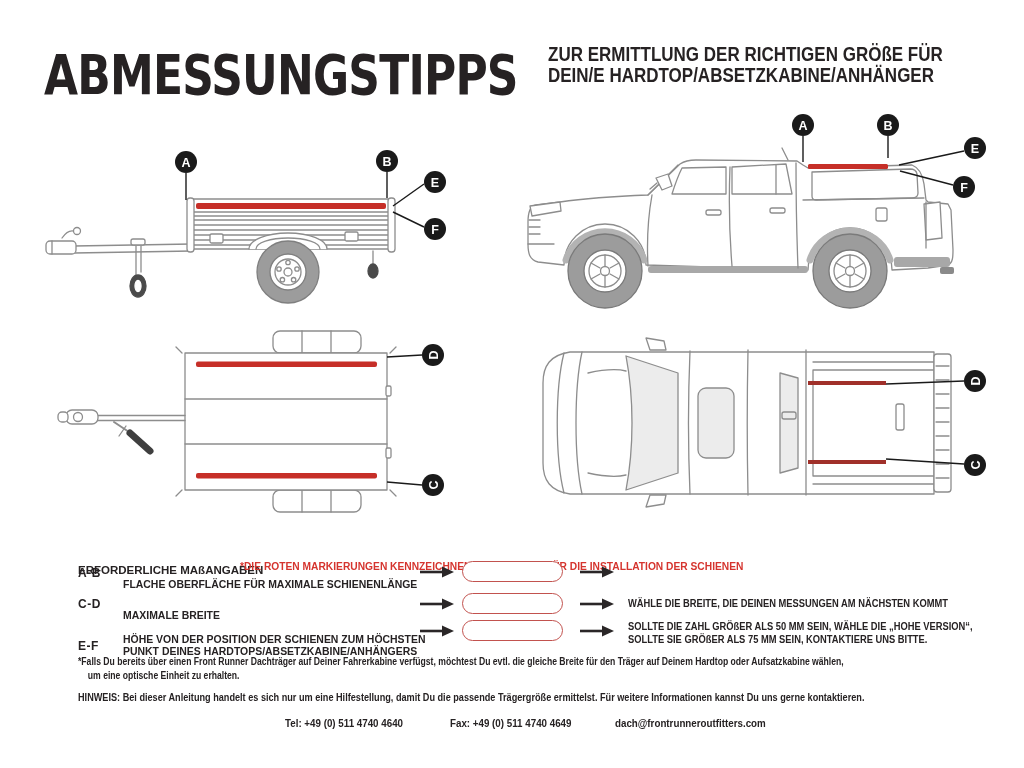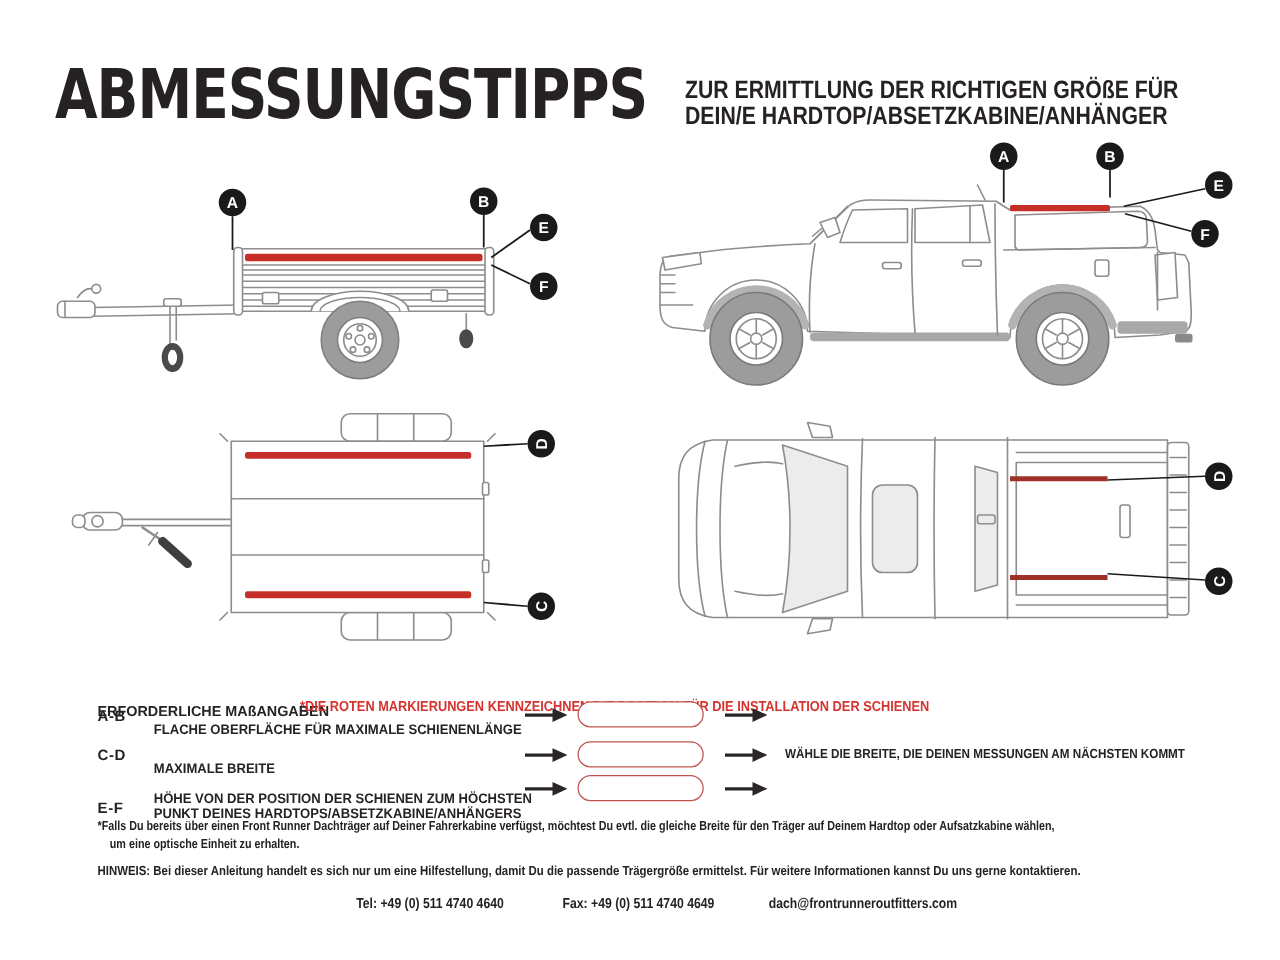--- a/index.html
+++ b/index.html
@@ -27,21 +27,21 @@
   .badge-c{fill:#1a1a1a;}
   .badge-t{fill:#ffffff;font-family:"Liberation Sans",sans-serif;font-size:12.5px;font-weight:bold;
            text-anchor:middle;dominant-baseline:central;}
 </style>
 </head>
 <body>
 
 <div class="abs title" style="left:44px;top:48px;">
   <span class="cx" style="transform:scaleX(0.80);">ABMESSUNGSTIPPS</span>
 </div>
-<div class="abs subtitle" style="left:548px;top:62px;">
+<div class="abs subtitle" style="left:548px;top:44px;">
   <span class="cx" style="transform:scaleX(0.85);">ZUR ERMITTLUNG DER RICHTIGEN GRÖßE FÜR</span><br>
   <span class="cx" style="transform:scaleX(0.85);">DEIN/E HARDTOP/ABSETZKABINE/ANHÄNGER</span>
 </div>
 
 <svg class="abs" style="left:40px;top:120px;" width="440" height="215" viewBox="0 0 440 215">
   <g class="lineart">
 
     <path d="M34,126 L152,124"></path>
       <path d="M34,133 L152,131"></path>
 
@@ -334,20 +334,24 @@
   </span>
   <svg class="arrow a1" style="top:4px;" viewBox="0 0 34 12">
       <line x1="0" y1="6" x2="24" y2="6" stroke="#2a2627" stroke-width="2.6"></line>
       <polygon points="22,0.5 34,6 22,11.5" fill="#2a2627"></polygon>
     </svg>
   <span class="pill" style="top:-1px;"></span>
   <svg class="arrow a2" style="top:4px;" viewBox="0 0 34 12">
       <line x1="0" y1="6" x2="24" y2="6" stroke="#2a2627" stroke-width="2.6"></line>
       <polygon points="22,0.5 34,6 22,11.5" fill="#2a2627"></polygon>
     </svg>
+  <span class="mresult" style="top:-1px;">
+    <span class="cx" style="transform:scaleX(0.89);">SOLLTE DIE ZAHL GRÖßER ALS 50 MM SEIN, WÄHLE DIE „HOHE VERSION“,</span><br>
+    <span class="cx" style="transform:scaleX(0.89);">SOLLTE SIE GRÖßER ALS 75 MM SEIN, KONTAKTIERE UNS BITTE.</span>
+  </span>
 </div>
 
 <div class="abs fineprint" style="left:78px;top:655px;">
   <span class="cx" style="transform:scaleX(0.82);">*Falls Du bereits über einen Front Runner Dachträger auf Deiner Fahrerkabine verfügst, möchtest Du evtl. die gleiche Breite für den Träger auf Deinem Hardtop oder Aufsatzkabine wählen,</span><br>
   <span class="cx" style="transform:scaleX(0.82);padding-left:12px;">um eine optische Einheit zu erhalten.</span>
 </div>
 
 <div class="abs fineprint" style="left:78px;top:691px;">
   <span class="cx" style="transform:scaleX(0.87);">HINWEIS: Bei dieser Anleitung handelt es sich nur um eine Hilfestellung, damit Du die passende Trägergröße ermittelst. Für weitere Informationen kannst Du uns gerne kontaktieren.</span>
 </div>

